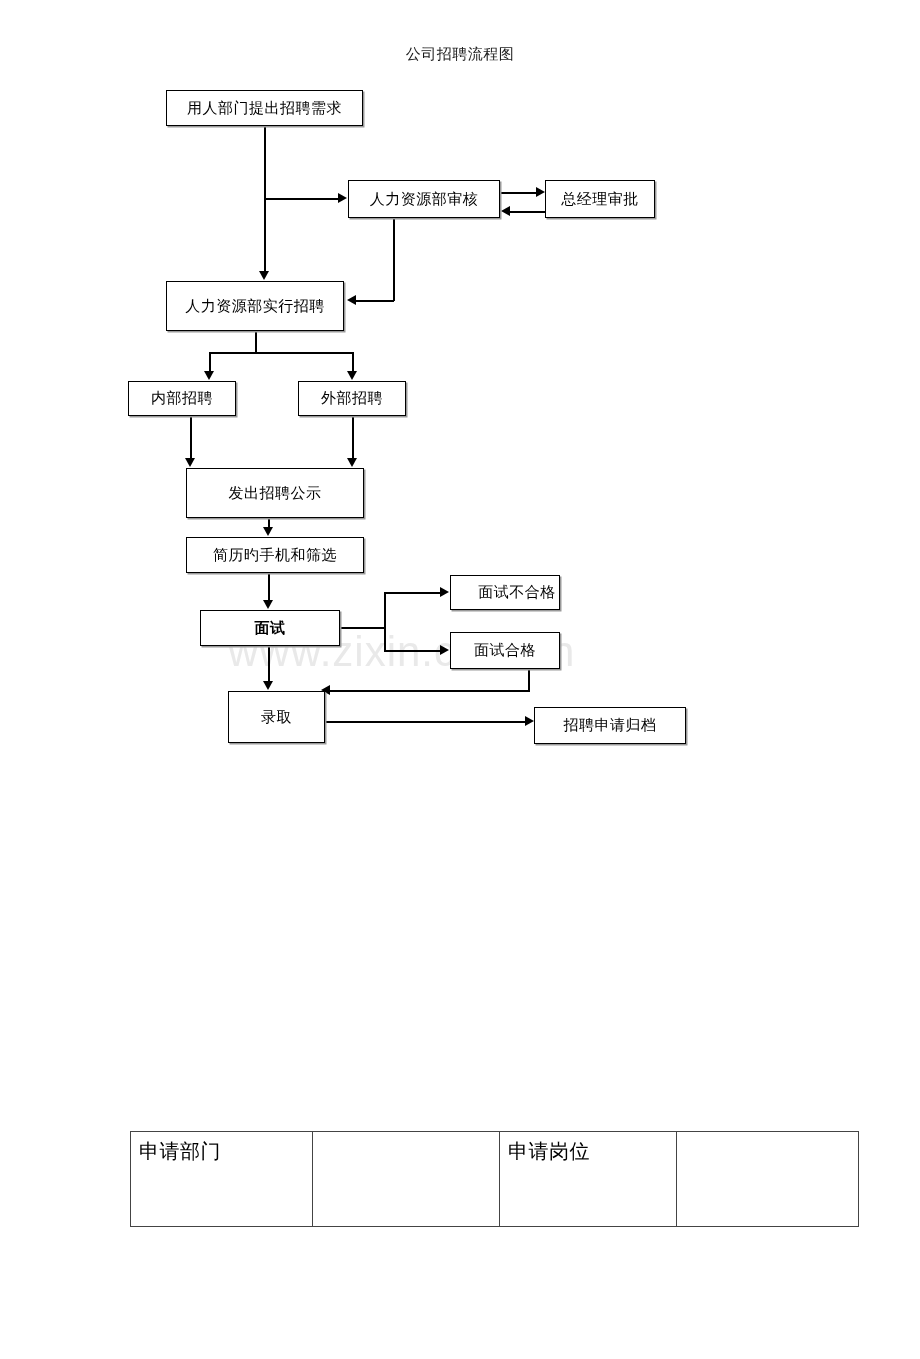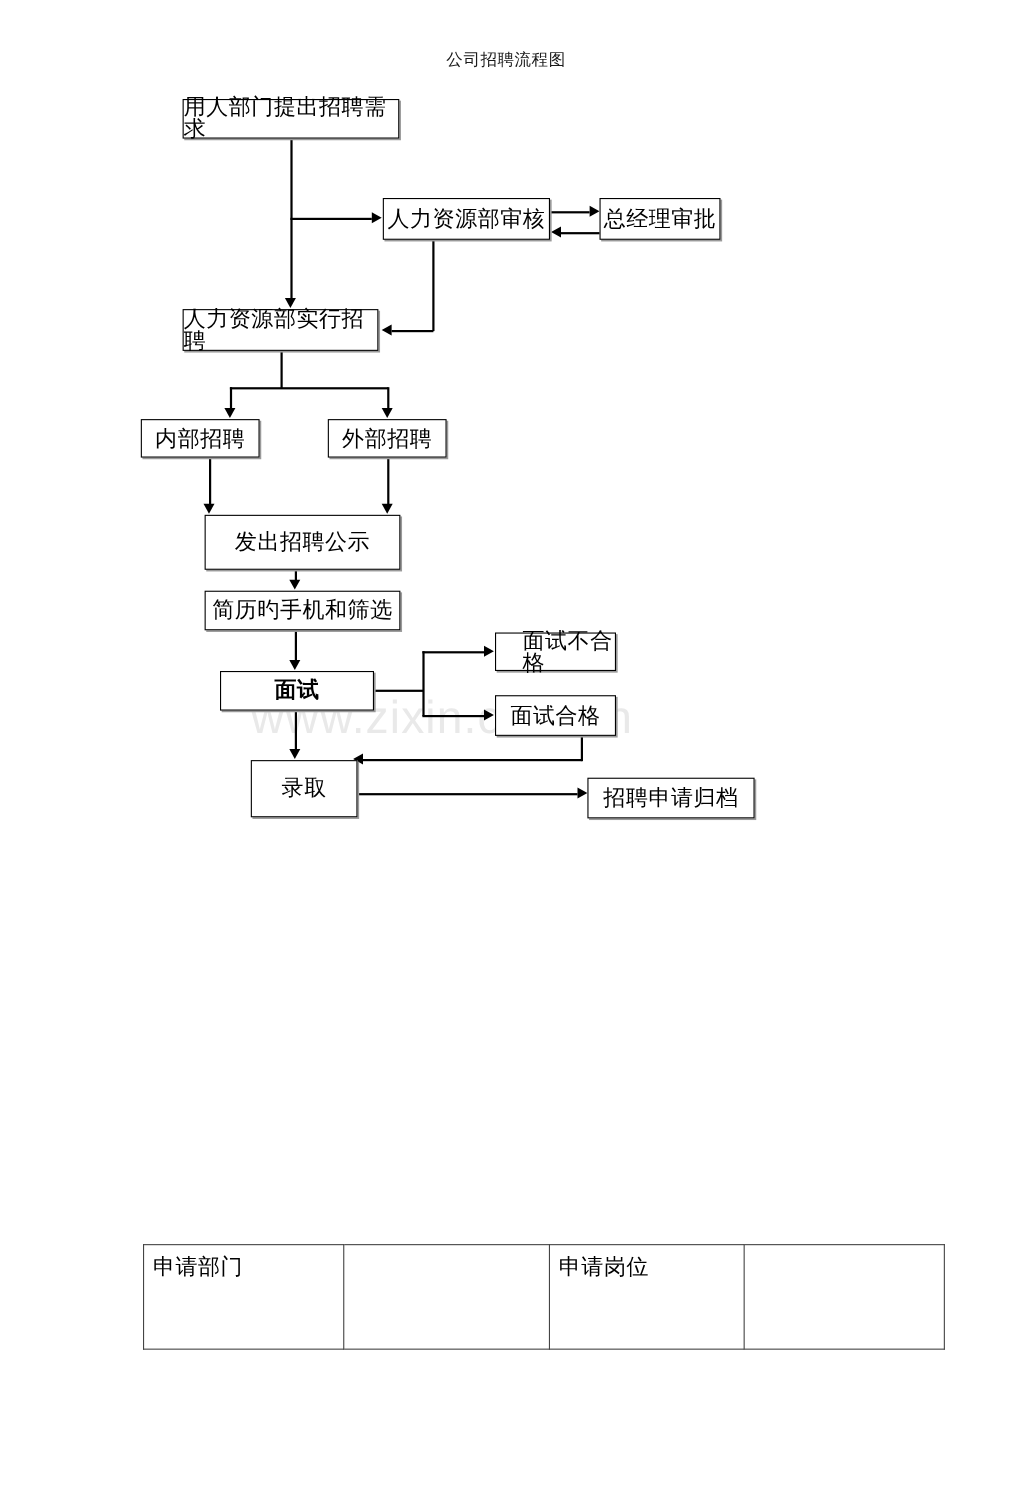--- a/index.html
+++ b/index.html
@@ -48,21 +48,21 @@
   }
   
   .fbox {
     position: absolute;
     box-sizing: border-box;
     border: 1.3px solid #000000;
     background: #ffffff;
     display: flex;
     align-items: center;
     justify-content: center;
-    font-size: 20px;
+    font-size: 15px;
     line-height: 1;
     letter-spacing: 0.5px;
     z-index: 3;
     box-shadow: 1.5px 1.5px 0 0 #9a9a9a;
   }
   
   .ln {
     position: absolute;
     background: #000000;
     z-index: 2;
@@ -121,21 +121,21 @@
   <div class="doc-title">公司招聘流程图</div>
 
   <div class="watermark">www.zixin.com.cn</div>
 
   <div class="fbox" style="left:166px; top:90px; width:197px; height:36px;">用人部门提出招聘需求</div>
 
   <div class="fbox" style="left:348px; top:180px; width:152px; height:38px;">人力资源部审核</div>
 
   <div class="fbox" style="left:545px; top:180px; width:110px; height:38px;">总经理审批</div>
 
-  <div class="fbox" style="left:166px; top:281px; width:178px; height:38px;">人力资源部实行招聘</div>
+  <div class="fbox" style="left:166px; top:281px; width:178px; height:50px;">人力资源部实行招聘</div>
 
   <div class="fbox" style="left:128px; top:381px; width:108px; height:35px;">内部招聘</div>
 
   <div class="fbox" style="left:298px; top:381px; width:108px; height:35px;">外部招聘</div>
 
   <div class="fbox" style="left:186px; top:468px; width:178px; height:50px;">发出招聘公示</div>
 
   <div class="fbox" style="left:186px; top:537px; width:178px; height:36px;">简历旳手机和筛选</div>
 
   <div class="fbox" style="left:200px; top:610px; width:140px; height:36px;font-weight:bold;">面试</div>

